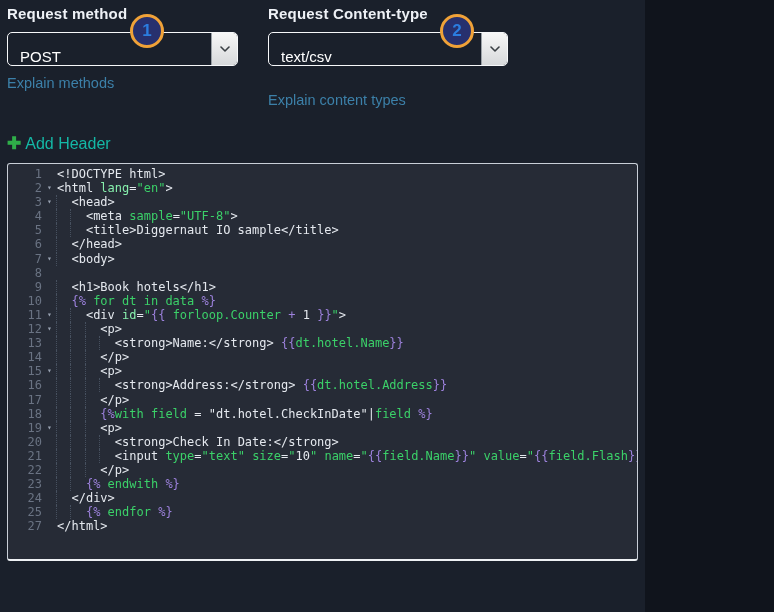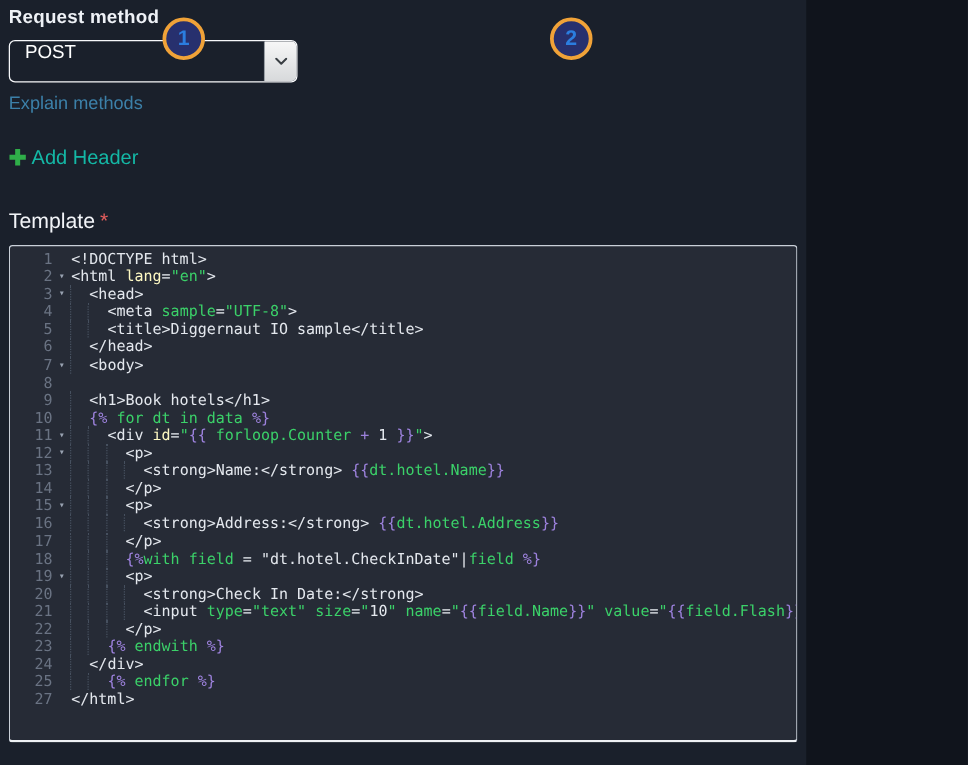--- a/index.html
+++ b/index.html
@@ -12,21 +12,21 @@
   
   .form-row { display:flex; padding:5px 7px 0 7px; }
   .fcol { display:flex; flex-direction:column; }
   .fcol1 { width:231px; }
   .fcol2 { width:240px; margin-left:30px; }
   .fcol3 { width:239px; margin-left:21px; }
   .flabel { color:#eef1f6; font-size:15px; font-weight:600; letter-spacing:.2px; }
   .select {
     margin-top:10px; height:34px; position:relative;
     border:1px solid #f7f8fa; border-radius:5px;
-    display:flex; align-items:flex-start;
+    display:flex; align-items:flex-end;
     color:#ffffff; font-size:15px; padding-left:12px; cursor:pointer;
     background:transparent;
   }
   .select-arrow {
     position:absolute; right:0; top:0; bottom:0; width:26px;
     background:linear-gradient(#f7f7f7,#d7d9db);
     border-left:1px solid #9aa0a6; border-radius:0 4px 4px 0;
     display:flex; align-items:center; justify-content:center;
   }
   .explain-link {
@@ -52,21 +52,21 @@
     font-family:"DejaVu Sans Mono", monospace; font-size:12px;
     overflow:hidden; padding-top:3px; cursor:text;
   }
   .ed-row { display:flex; height:14.1px; line-height:14.1px; white-space:pre; }
   .ed-row.active { background:#3a4150;margin-top:43px; }
   .gut { width:34px; flex:none; text-align:right; color:#6a7383; }
   .fold { width:15px; flex:none; color:#98a1b0; font-size:8px; text-align:center; }
   .code { flex:1; }
   .tp { color:#e4e8ee; }
   .tg { color:#3bd169; }
-  .tk { color:#fef9c3; }
+  .tk { color:#86efac; }
   .tv { color:#9d82dd; }
   .ig { border-left:1px dotted #46505f; margin-left:-1px; }
   .cursor {
     display:inline-block; width:2px; height:12px; background:#eef2f7;
     vertical-align:middle; margin-top:-2px;
   }
   
   .badge {
     position:absolute; width:34px; height:34px; border-radius:50%;
     background:#27306e; border:3px solid #f0a238;
@@ -92,34 +92,43 @@
         <span>POST</span>
         <span class="select-arrow">
           <svg width="10" height="6" viewBox="0 0 10 6">
               <path d="M1 1 L5 5 L9 1" fill="none" stroke="#3a3f44" stroke-width="1.6" stroke-linecap="round" stroke-linejoin="round"></path>
             </svg>
         </span>
       </div>
       <a class="explain-link">Explain methods</a>
     </div>
 
+    <div class="fcol fcol2">
+      <div class="flabel">Request Content-type</div>
+      <div class="select">
+        <span>text/csv</span>
+        <span class="select-arrow">
+          <svg width="10" height="6" viewBox="0 0 10 6">
+              <path d="M1 1 L5 5 L9 1" fill="none" stroke="#3a3f44" stroke-width="1.6" stroke-linecap="round" stroke-linejoin="round"></path>
+            </svg>
+        </span>
+      </div>
+      <a class="explain-link offset">Explain content types</a>
+    </div>
 
 
   </div>
 
   
   <div class="add-header">
     <span class="plus-icon">✚</span>
     <span class="add-header-label">Add Header</span>
   </div>
 
   
-  <div class="tpl-head">
-    <span>Template</span><span class="req-mark">*</span>
-  </div>
 
   
   <div class="editor" id="editor">
       <div class="ed-row"><span class="gut">1</span><span class="fold"></span><span class="code"><span class="tp">&lt;!DOCTYPE html&gt;</span></span></div>
       <div class="ed-row"><span class="gut">2</span><span class="fold">▾</span><span class="code"><span class="tp">&lt;html </span><span class="tk">lang</span><span class="tp">=</span><span class="tg">"en"</span><span class="tp">&gt;</span></span></div>
       <div class="ed-row"><span class="gut">3</span><span class="fold">▾</span><span class="code"><span class="ig">&nbsp;&nbsp;</span><span class="tp">&lt;head&gt;</span></span></div>
       <div class="ed-row"><span class="gut">4</span><span class="fold"></span><span class="code"><span class="ig">&nbsp;&nbsp;</span><span class="ig">&nbsp;&nbsp;</span><span class="tp">&lt;meta </span><span class="tg">sample</span><span class="tp">=</span><span class="tg">"UTF-8"</span><span class="tp">&gt;</span></span></div>
       <div class="ed-row"><span class="gut">5</span><span class="fold"></span><span class="code"><span class="ig">&nbsp;&nbsp;</span><span class="ig">&nbsp;&nbsp;</span><span class="tp">&lt;title&gt;Diggernaut IO sample&lt;/title&gt;</span></span></div>
       <div class="ed-row"><span class="gut">6</span><span class="fold"></span><span class="code"><span class="ig">&nbsp;&nbsp;</span><span class="tp">&lt;/head&gt;</span></span></div>
       <div class="ed-row"><span class="gut">7</span><span class="fold">▾</span><span class="code"><span class="ig">&nbsp;&nbsp;</span><span class="tp">&lt;body&gt;</span></span></div>

